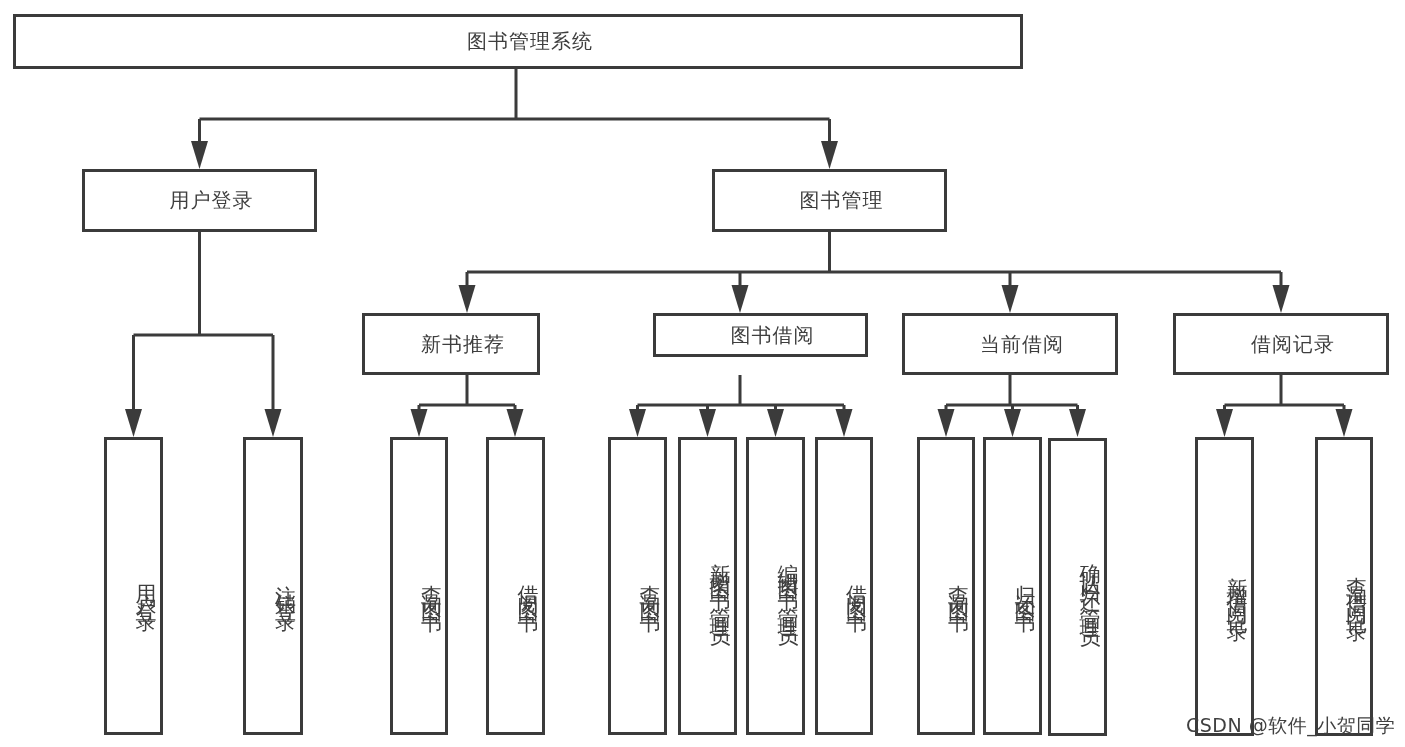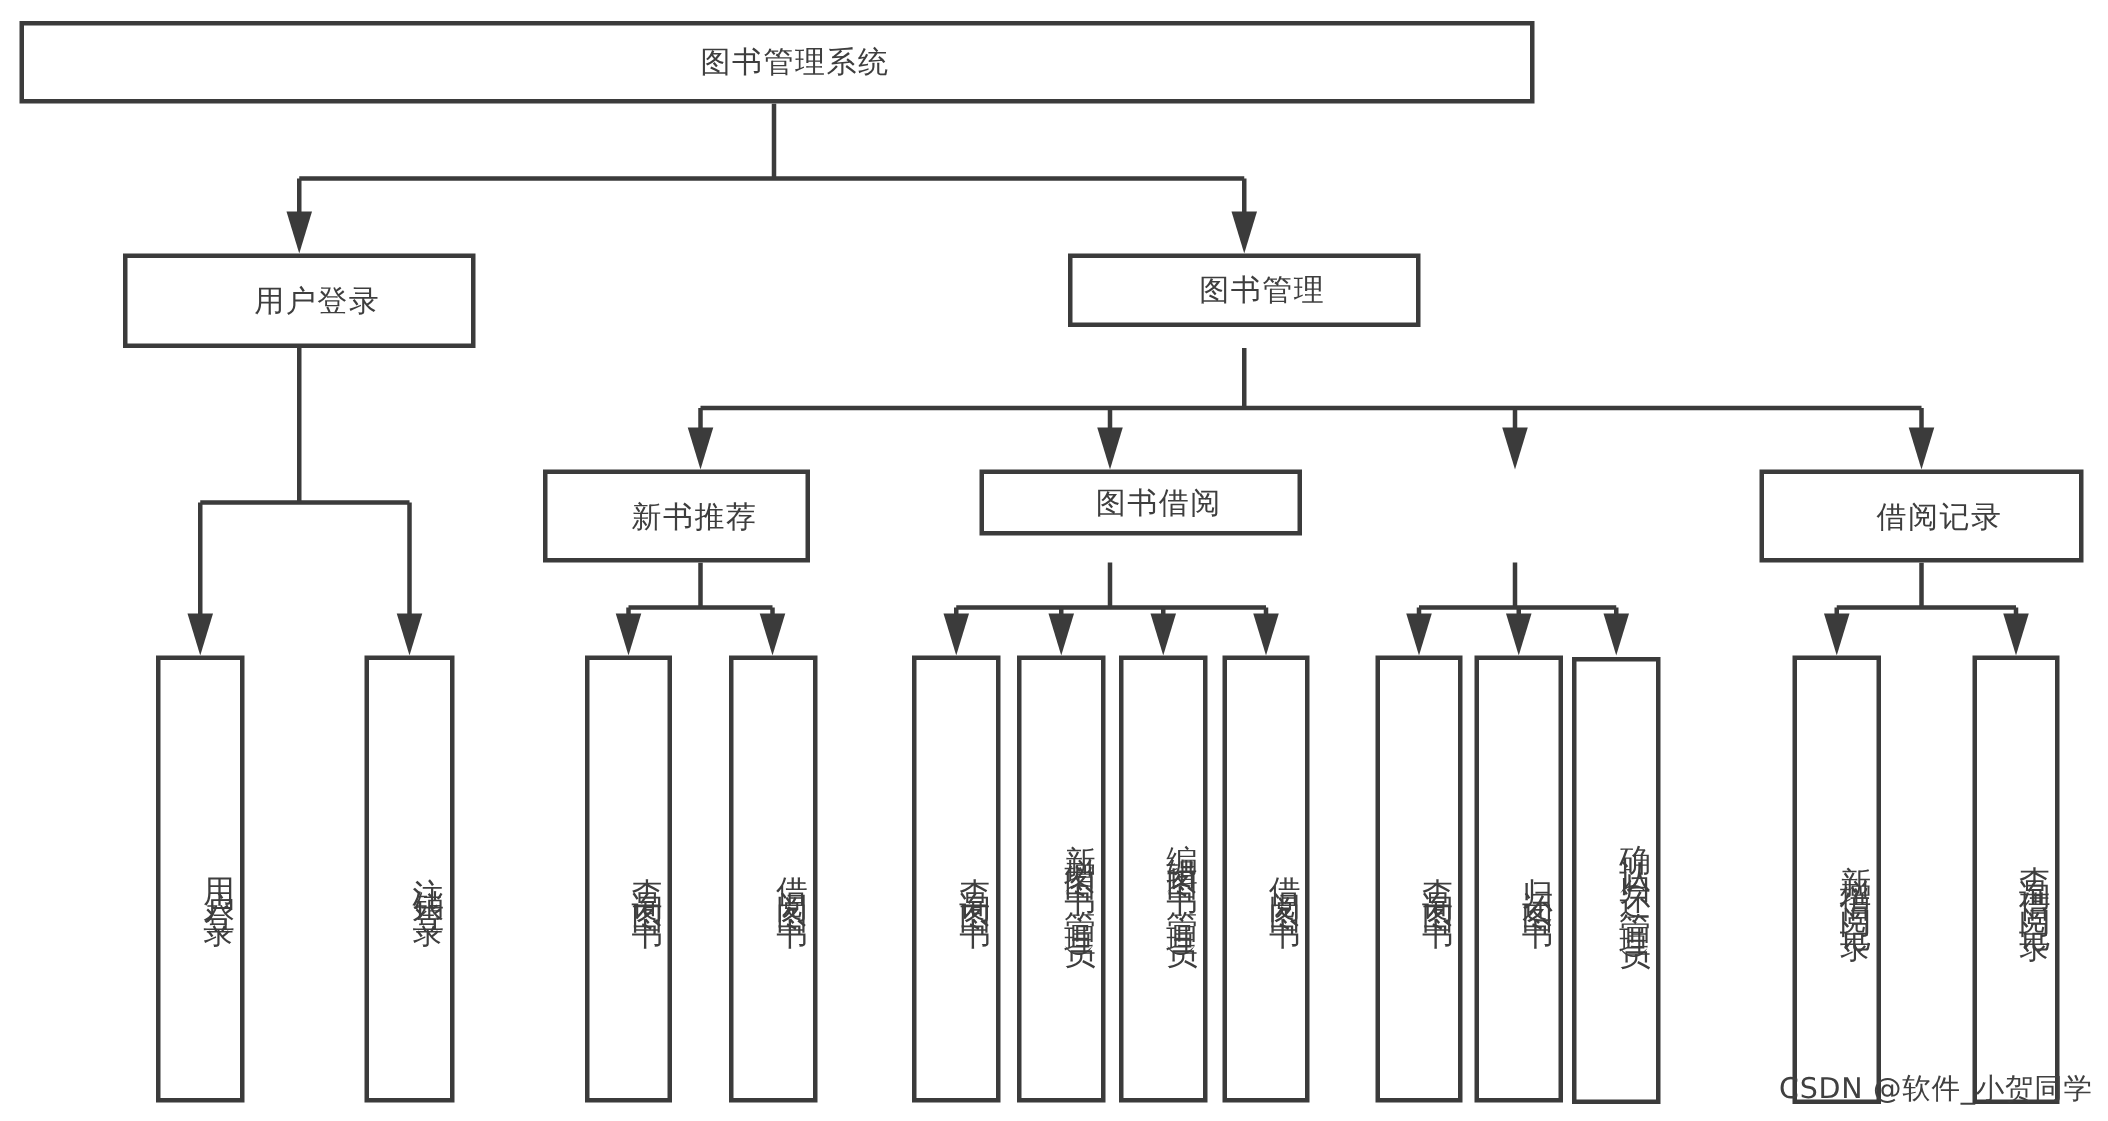--- a/index.html
+++ b/index.html
@@ -94,24 +94,25 @@
       <polygon points="1004,409 1021,409 1012.5,437"></polygon>
       <polygon points="1069,409 1086,409 1077.5,437"></polygon>
       <polygon points="1216,409 1233,409 1224.5,437"></polygon>
       <polygon points="1335.5,409 1352.5,409 1344,437"></polygon>
     </g>
   </svg>
 
   <div class="node" style="left:13px; top:14px; width:1010px; height:55px;">图书管理系统</div>
 
   <div class="node" style="left:82px; top:169px; width:235px; height:63px;">用户登录</div>
-  <div class="node" style="left:712px; top:169px; width:235px; height:49px;">图书管理</div>
+  <div class="node" style="left:712px; top:169px; width:235px; height:63px;">图书管理</div>
 
   <div class="node" style="left:362px; top:313px; width:178px; height:62px;">新书推荐</div>
   <div class="node" style="left:653px; top:313px; width:215px; height:44px;">图书借阅</div>
+  <div class="node" style="left:902px; top:313px; width:216px; height:62px;">当前借阅</div>
   <div class="node" style="left:1173px; top:313px; width:216px; height:62px;">借阅记录</div>
 
   <div class="node leaf" style="left:104px; top:437px; width:59px; height:298px;">用户登录</div>
   <div class="node leaf" style="left:243px; top:437px; width:60px; height:298px;">注销登录</div>
 
   <div class="node leaf" style="left:390px; top:437px; width:58px; height:298px;">查询图书</div>
   <div class="node leaf" style="left:486px; top:437px; width:59px; height:298px;">借阅图书</div>
 
   <div class="node leaf" style="left:608px; top:437px; width:59px; height:298px;">查询图书</div>
   <div class="node leaf" style="left:678px; top:437px; width:59px; height:298px;">新增图书（管理员）</div>

